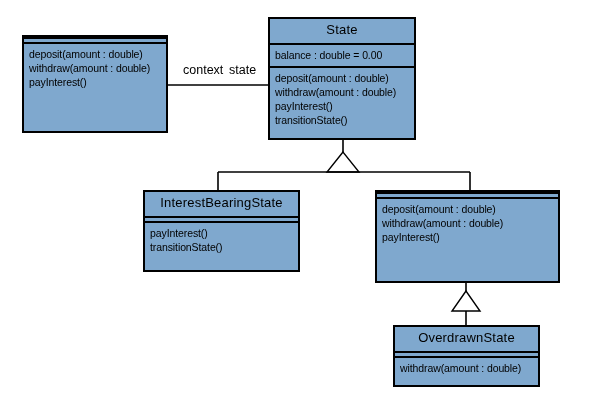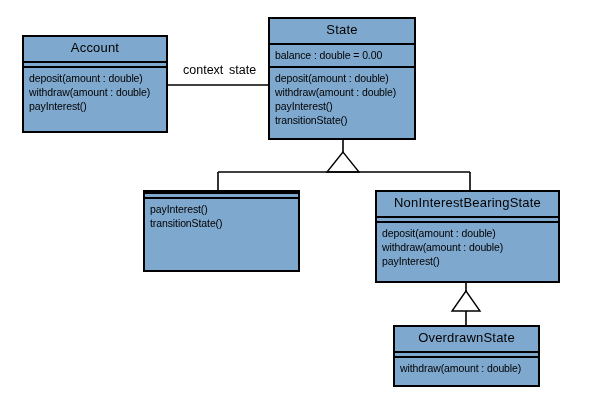--- a/index.html
+++ b/index.html
@@ -97,21 +97,20 @@
       <line x1="466" y1="283" x2="466" y2="291" stroke="#000000" stroke-width="1.6"></line>
       <polygon points="466,291 452,311 480,311" fill="#ffffff" stroke="#000000" stroke-width="1.4"></polygon>
       <line x1="466" y1="311" x2="466" y2="325" stroke="#000000" stroke-width="1.6"></line>
     </g>
   </svg>
 
   <div class="edge-label" style="left:183px; top:63px;">context</div>
   <div class="edge-label" style="left:229px; top:63px;">state</div>
 
   <div class="uml-class" style="left:22px; top:35px; width:146px; height:98px;">
-    <div class="uml-name">Account</div>
     <div class="uml-sep"></div>
     <div class="uml-attrs empty"></div>
     <div class="uml-sep"></div>
     <div class="uml-ops">
       <div class="uml-line">deposit(amount : double)</div>
       <div class="uml-line">withdraw(amount : double)</div>
       <div class="uml-line">payInterest()</div>
     </div>
   </div>
 
@@ -124,31 +123,31 @@
     <div class="uml-sep"></div>
     <div class="uml-ops">
       <div class="uml-line">deposit(amount : double)</div>
       <div class="uml-line">withdraw(amount : double)</div>
       <div class="uml-line">payInterest()</div>
       <div class="uml-line">transitionState()</div>
     </div>
   </div>
 
   <div class="uml-class" style="left:143px; top:190px; width:157px; height:82px;">
+    <div class="uml-name">InterestBearingState</div>
     <div class="uml-sep"></div>
     <div class="uml-attrs empty"></div>
     <div class="uml-sep"></div>
     <div class="uml-ops">
       <div class="uml-line">payInterest()</div>
       <div class="uml-line">transitionState()</div>
     </div>
   </div>
 
   <div class="uml-class" style="left:375px; top:190px; width:185px; height:93px;">
-    <div class="uml-name">NonInterestBearingState</div>
     <div class="uml-sep"></div>
     <div class="uml-attrs empty"></div>
     <div class="uml-sep"></div>
     <div class="uml-ops">
       <div class="uml-line">deposit(amount : double)</div>
       <div class="uml-line">withdraw(amount : double)</div>
       <div class="uml-line">payInterest()</div>
     </div>
   </div>
 

